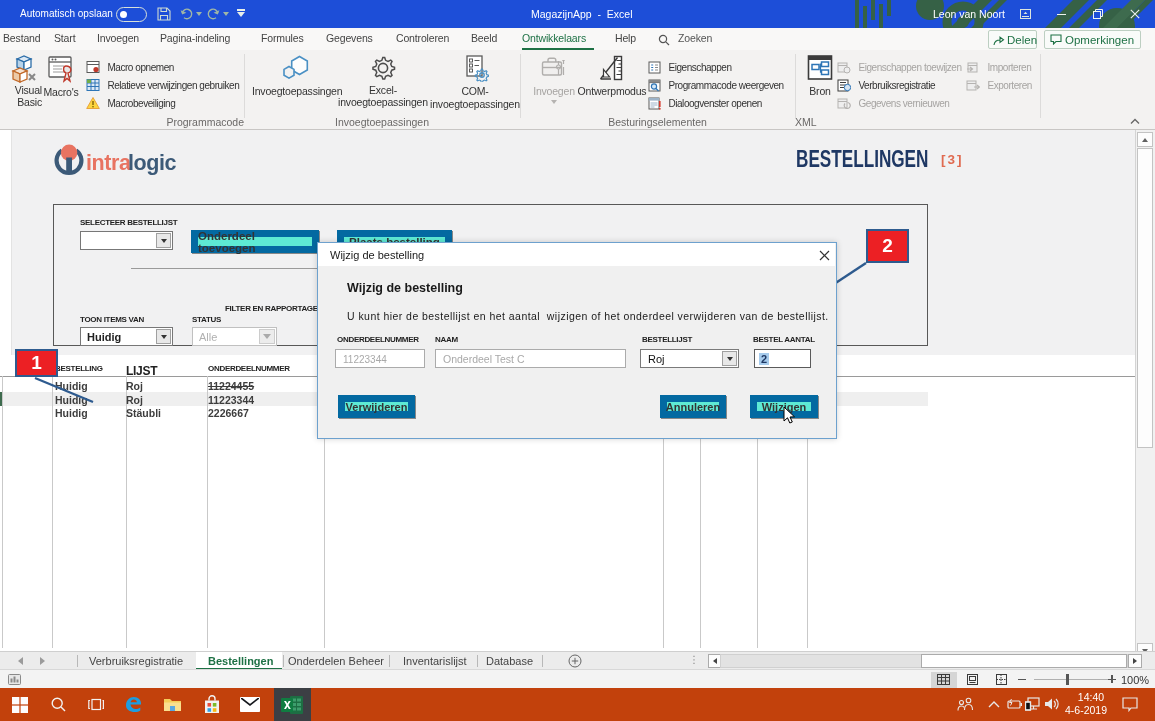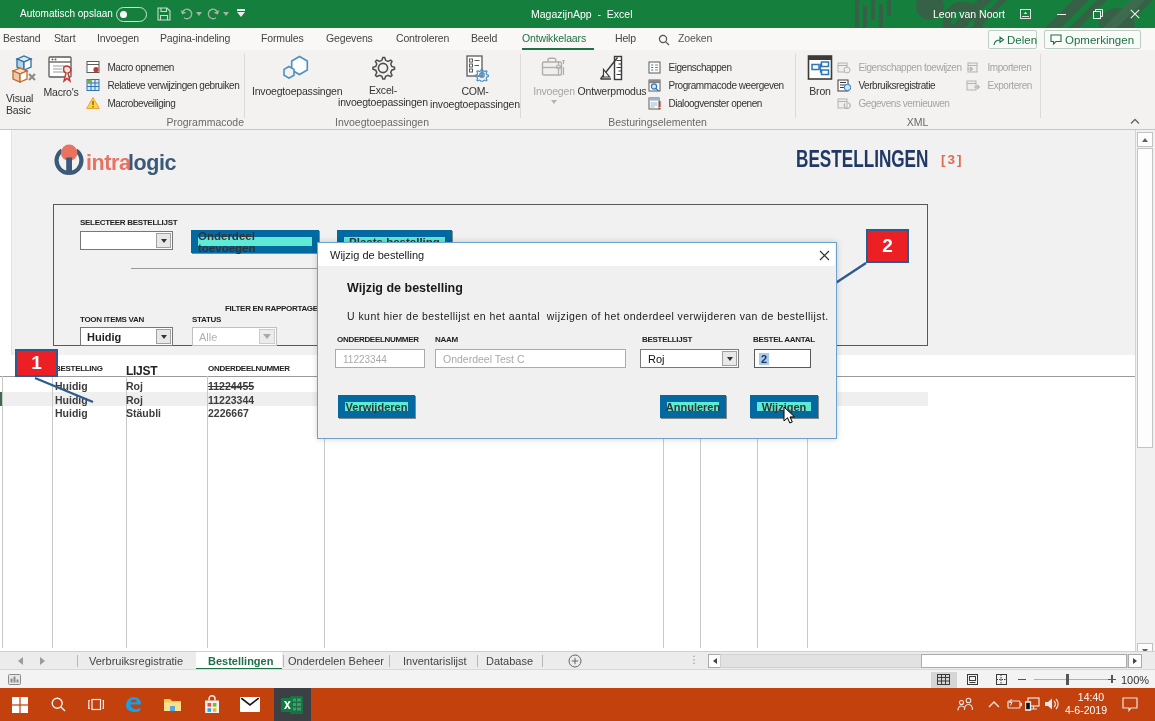--- a/index.html
+++ b/index.html
@@ -1,20 +1,20 @@
 <!DOCTYPE html>
 <html><head>
 <meta charset="utf-8">
 <style>
 *{margin:0;padding:0;box-sizing:border-box}
 html,body{width:1155px;height:721px}
 body{font-family:"Liberation Sans",sans-serif;overflow:hidden}
 #app{position:relative;width:1155px;height:721px;background:#fff;overflow:hidden;filter:blur(0px)}
 .a{position:absolute}
-.tb{background:#15803d}
+.tb{background:#1d4ed8}
 .qtxt{color:#fff;font-size:10.5px}
 .tabtxt{font-size:10.5px;letter-spacing:-0.15px;color:#444}
 .rlbl{font-size:10.5px;letter-spacing:-0.2px;color:#333;white-space:nowrap}
 .rsm{font-size:10px;letter-spacing:-0.45px;color:#333;white-space:nowrap}
 .glbl{font-size:10.5px;color:#6a6867}
 .seplineV{width:1px;background:#dcdbda}
 .bigbtn{text-align:center}
 .combo{background:#fff;border:1px solid #777}
 .cbtn{position:absolute;right:1px;top:1px;bottom:1px;width:15px;background:#e8e8e8;border:1px solid #a0a0a0;display:flex;align-items:center;justify-content:center}
 .tri{width:0;height:0;border-left:3.5px solid transparent;border-right:3.5px solid transparent;border-top:4.5px solid #333}
@@ -139,41 +139,41 @@
 <div class="a" style="left:0;top:50px;width:1155px;height:80px;background:#f3f2f1;border-bottom:1px solid #c8c6c4">
 
   <div class="a seplineV" style="left:244px;top:4px;height:64px"></div>
   <div class="a seplineV" style="left:520px;top:4px;height:64px"></div>
   <div class="a seplineV" style="left:795px;top:4px;height:64px"></div>
   <div class="a seplineV" style="left:1040px;top:4px;height:64px"></div>
 
   <div class="a glbl" style="left:0px;top:66px;width:244px;text-align:right">Programmacode</div>
   <div class="a glbl" style="left:244px;top:66px;width:276px;text-align:center">Invoegtoepassingen</div>
   <div class="a glbl" style="left:520px;top:66px;width:275px;text-align:center">Besturingselementen</div>
-  <div class="a glbl" style="left:795px;top:66px;width:245px;text-align:center">XML</div>
+  <div class="a glbl" style="left:795px;top:66px;width:245px;text-align:left">XML</div>
 
   <svg class="a" style="left:1130px;top:68px" width="10" height="7" viewBox="0 0 10 7">
         <path d="M1 5.5 L5 1.5 L9 5.5" fill="none" stroke="#666" stroke-width="1.3"></path>
       </svg>
 
   <div class="a" style="left:6px;top:4px;width:36px">
     <svg style="display:block;margin:0 auto" width="30" height="30" viewBox="0 0 30 30">
       <g fill="none" stroke="#2b6da8" stroke-width="1.3">
         <path d="M8 5 L15 2 L22 5 L15 8 Z" fill="#dce9f5"></path>
         <path d="M8 5 V13 L15 16 V8 Z" fill="#b7d3ea"></path>
         <path d="M22 5 V13 L15 16 V8 Z" fill="#fff"></path>
       </g>
       <g fill="none" stroke="#c26a2a" stroke-width="1.3">
         <path d="M4 17 L11 14 L18 17 L11 20 Z" fill="#f5e3d2"></path>
         <path d="M4 17 V25 L11 28 V20 Z" fill="#eccaa8"></path>
         <path d="M18 17 V25 L11 28 V20 Z" fill="#fff"></path>
       </g>
       <path d="M20 20 l6 6 M26 20 l-6 6" stroke="#888" stroke-width="2"></path>
     </svg>
-    <div class="rlbl" style="text-align:left;line-height:12px;margin-top:8px">Visual<br>Basic</div>
+    <div class="rlbl" style="text-align:right;line-height:12px;margin-top:0">Visual<br>Basic</div>
   </div>
   <div class="a" style="left:42px;top:4px;width:38px">
     <svg style="display:block;margin:0 auto" width="30" height="30" viewBox="0 0 30 30">
       <g fill="#fff" stroke="#5a5a5a" stroke-width="1.3">
         <rect x="3" y="3" width="22" height="20" rx="1"></rect>
         <path d="M3 8 H25"></path>
       </g>
       <circle cx="6.5" cy="5.5" r="1" fill="#5a5a5a"></circle>
           <circle cx="9.5" cy="5.5" r="1" fill="#5a5a5a"></circle>
       <path d="M7 12 H18 M7 15 H16 M7 18 H18" stroke="#9c9c9c" stroke-width="1.2"></path>

